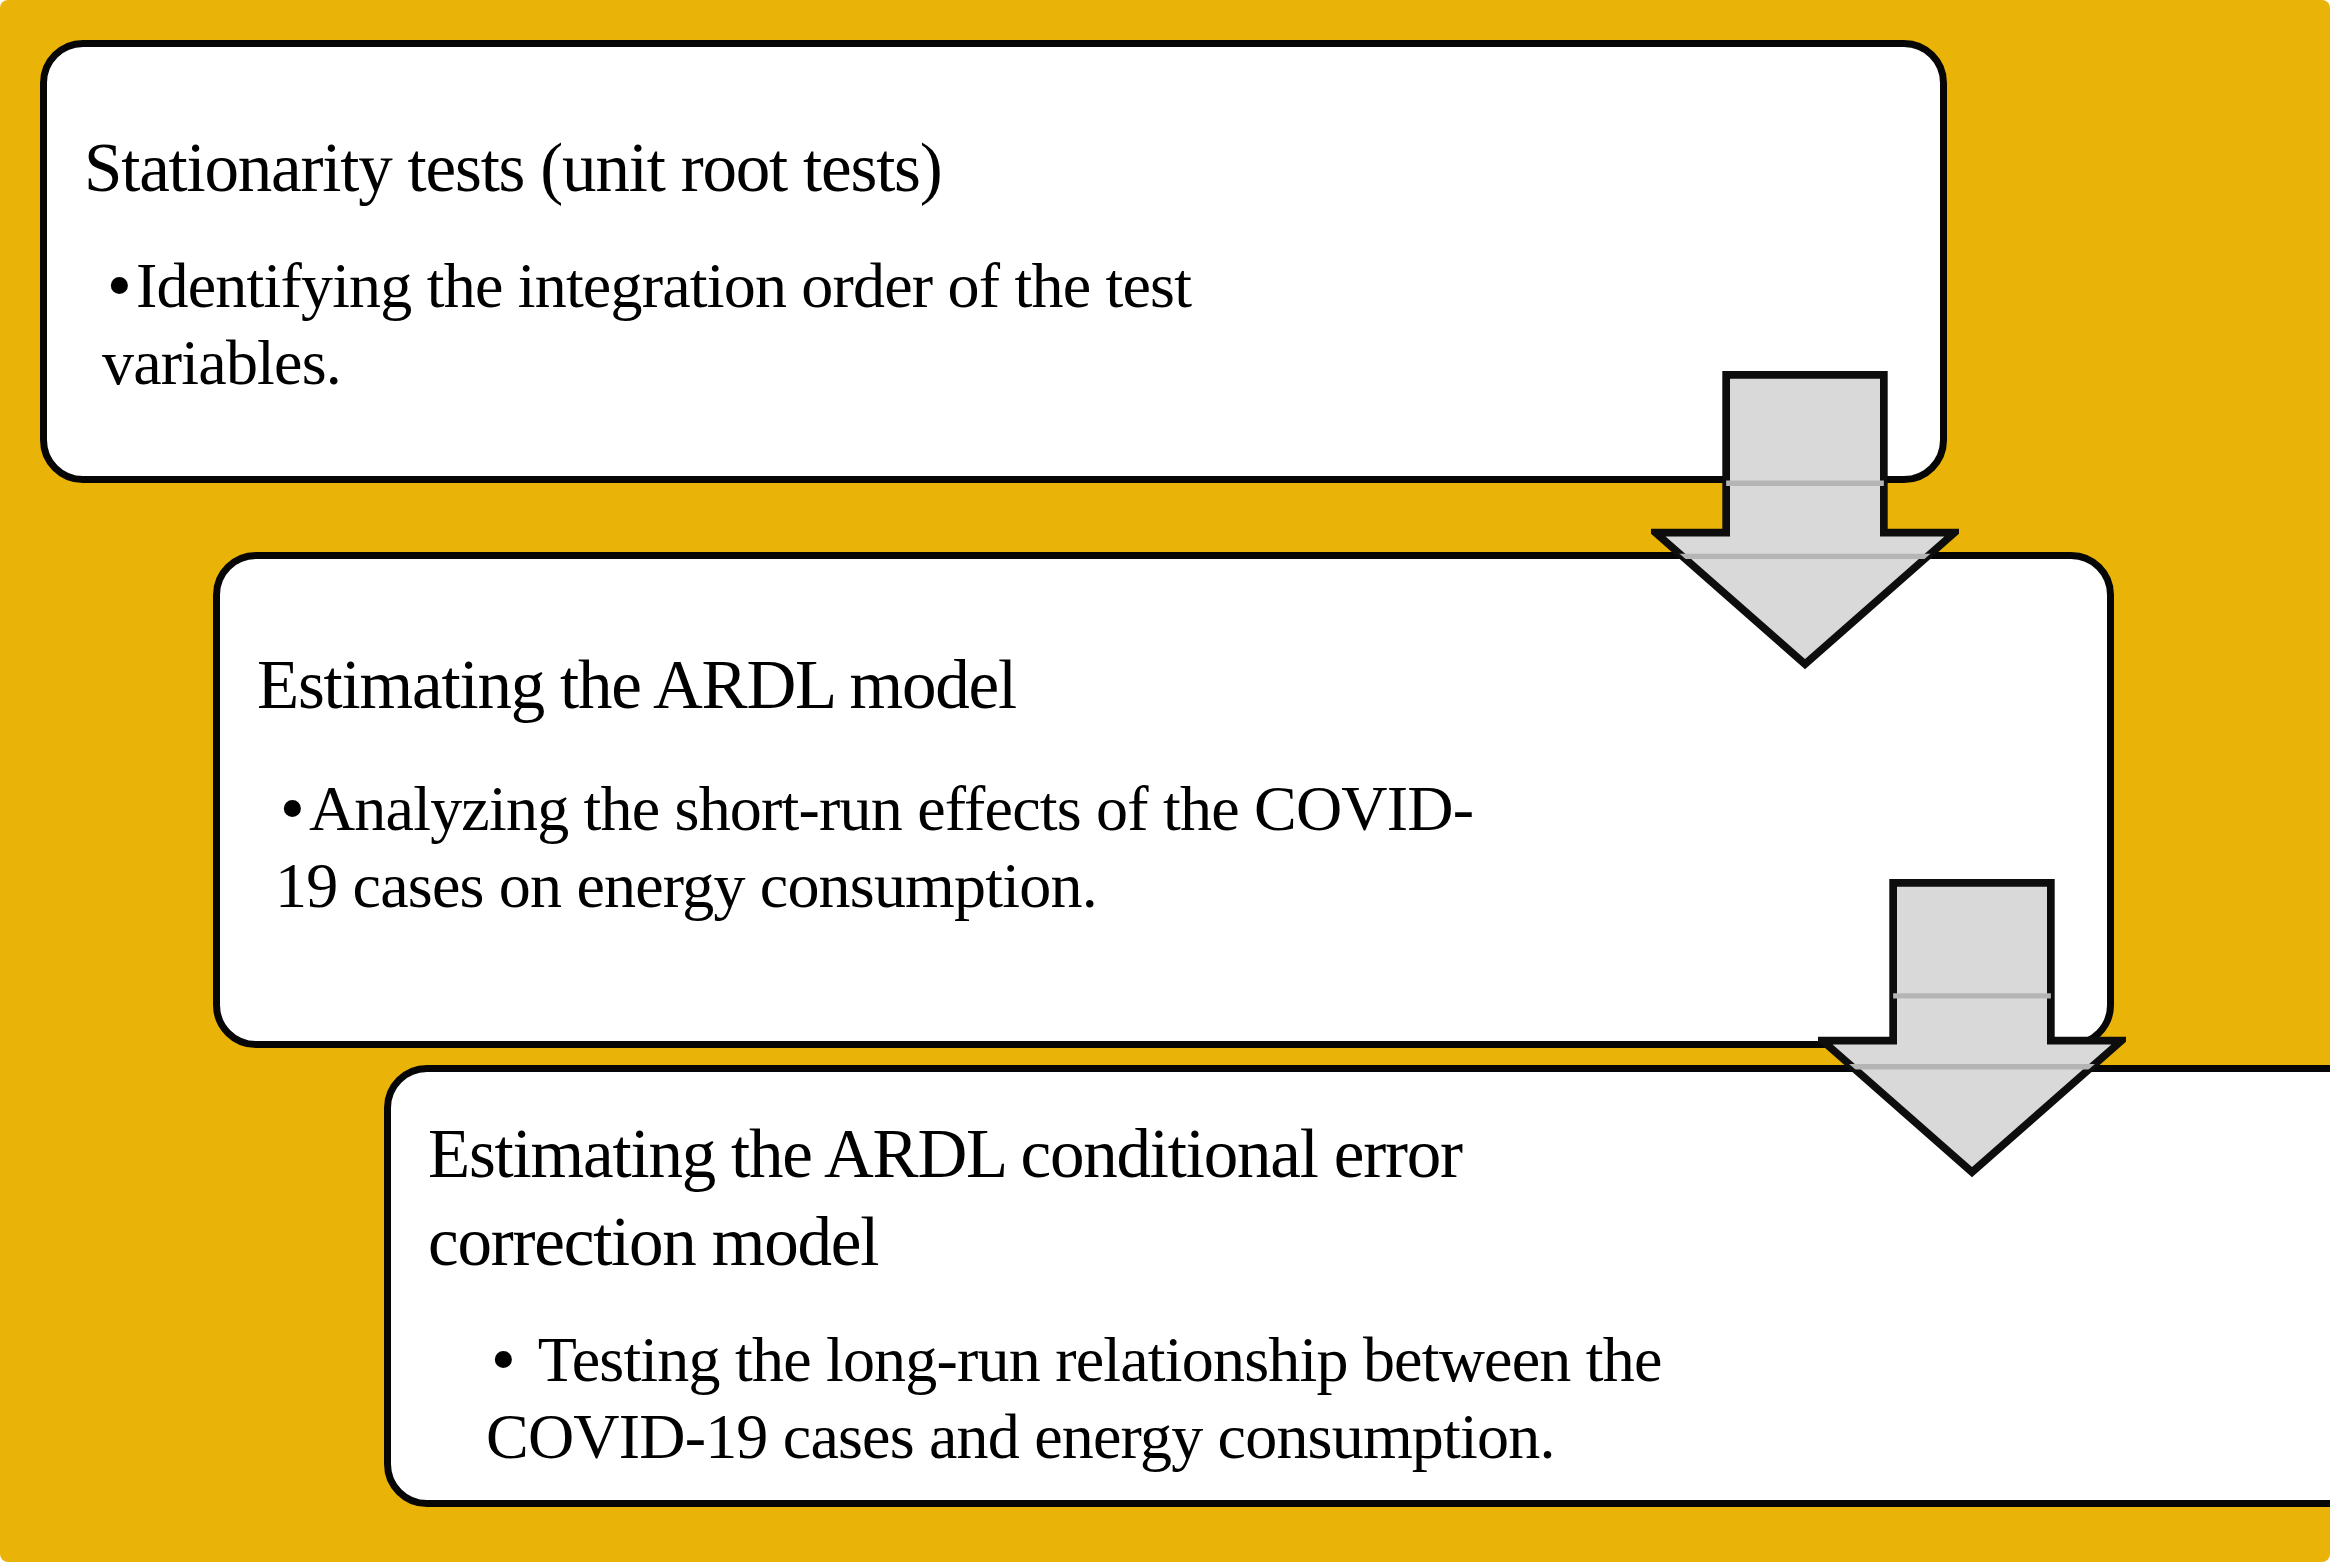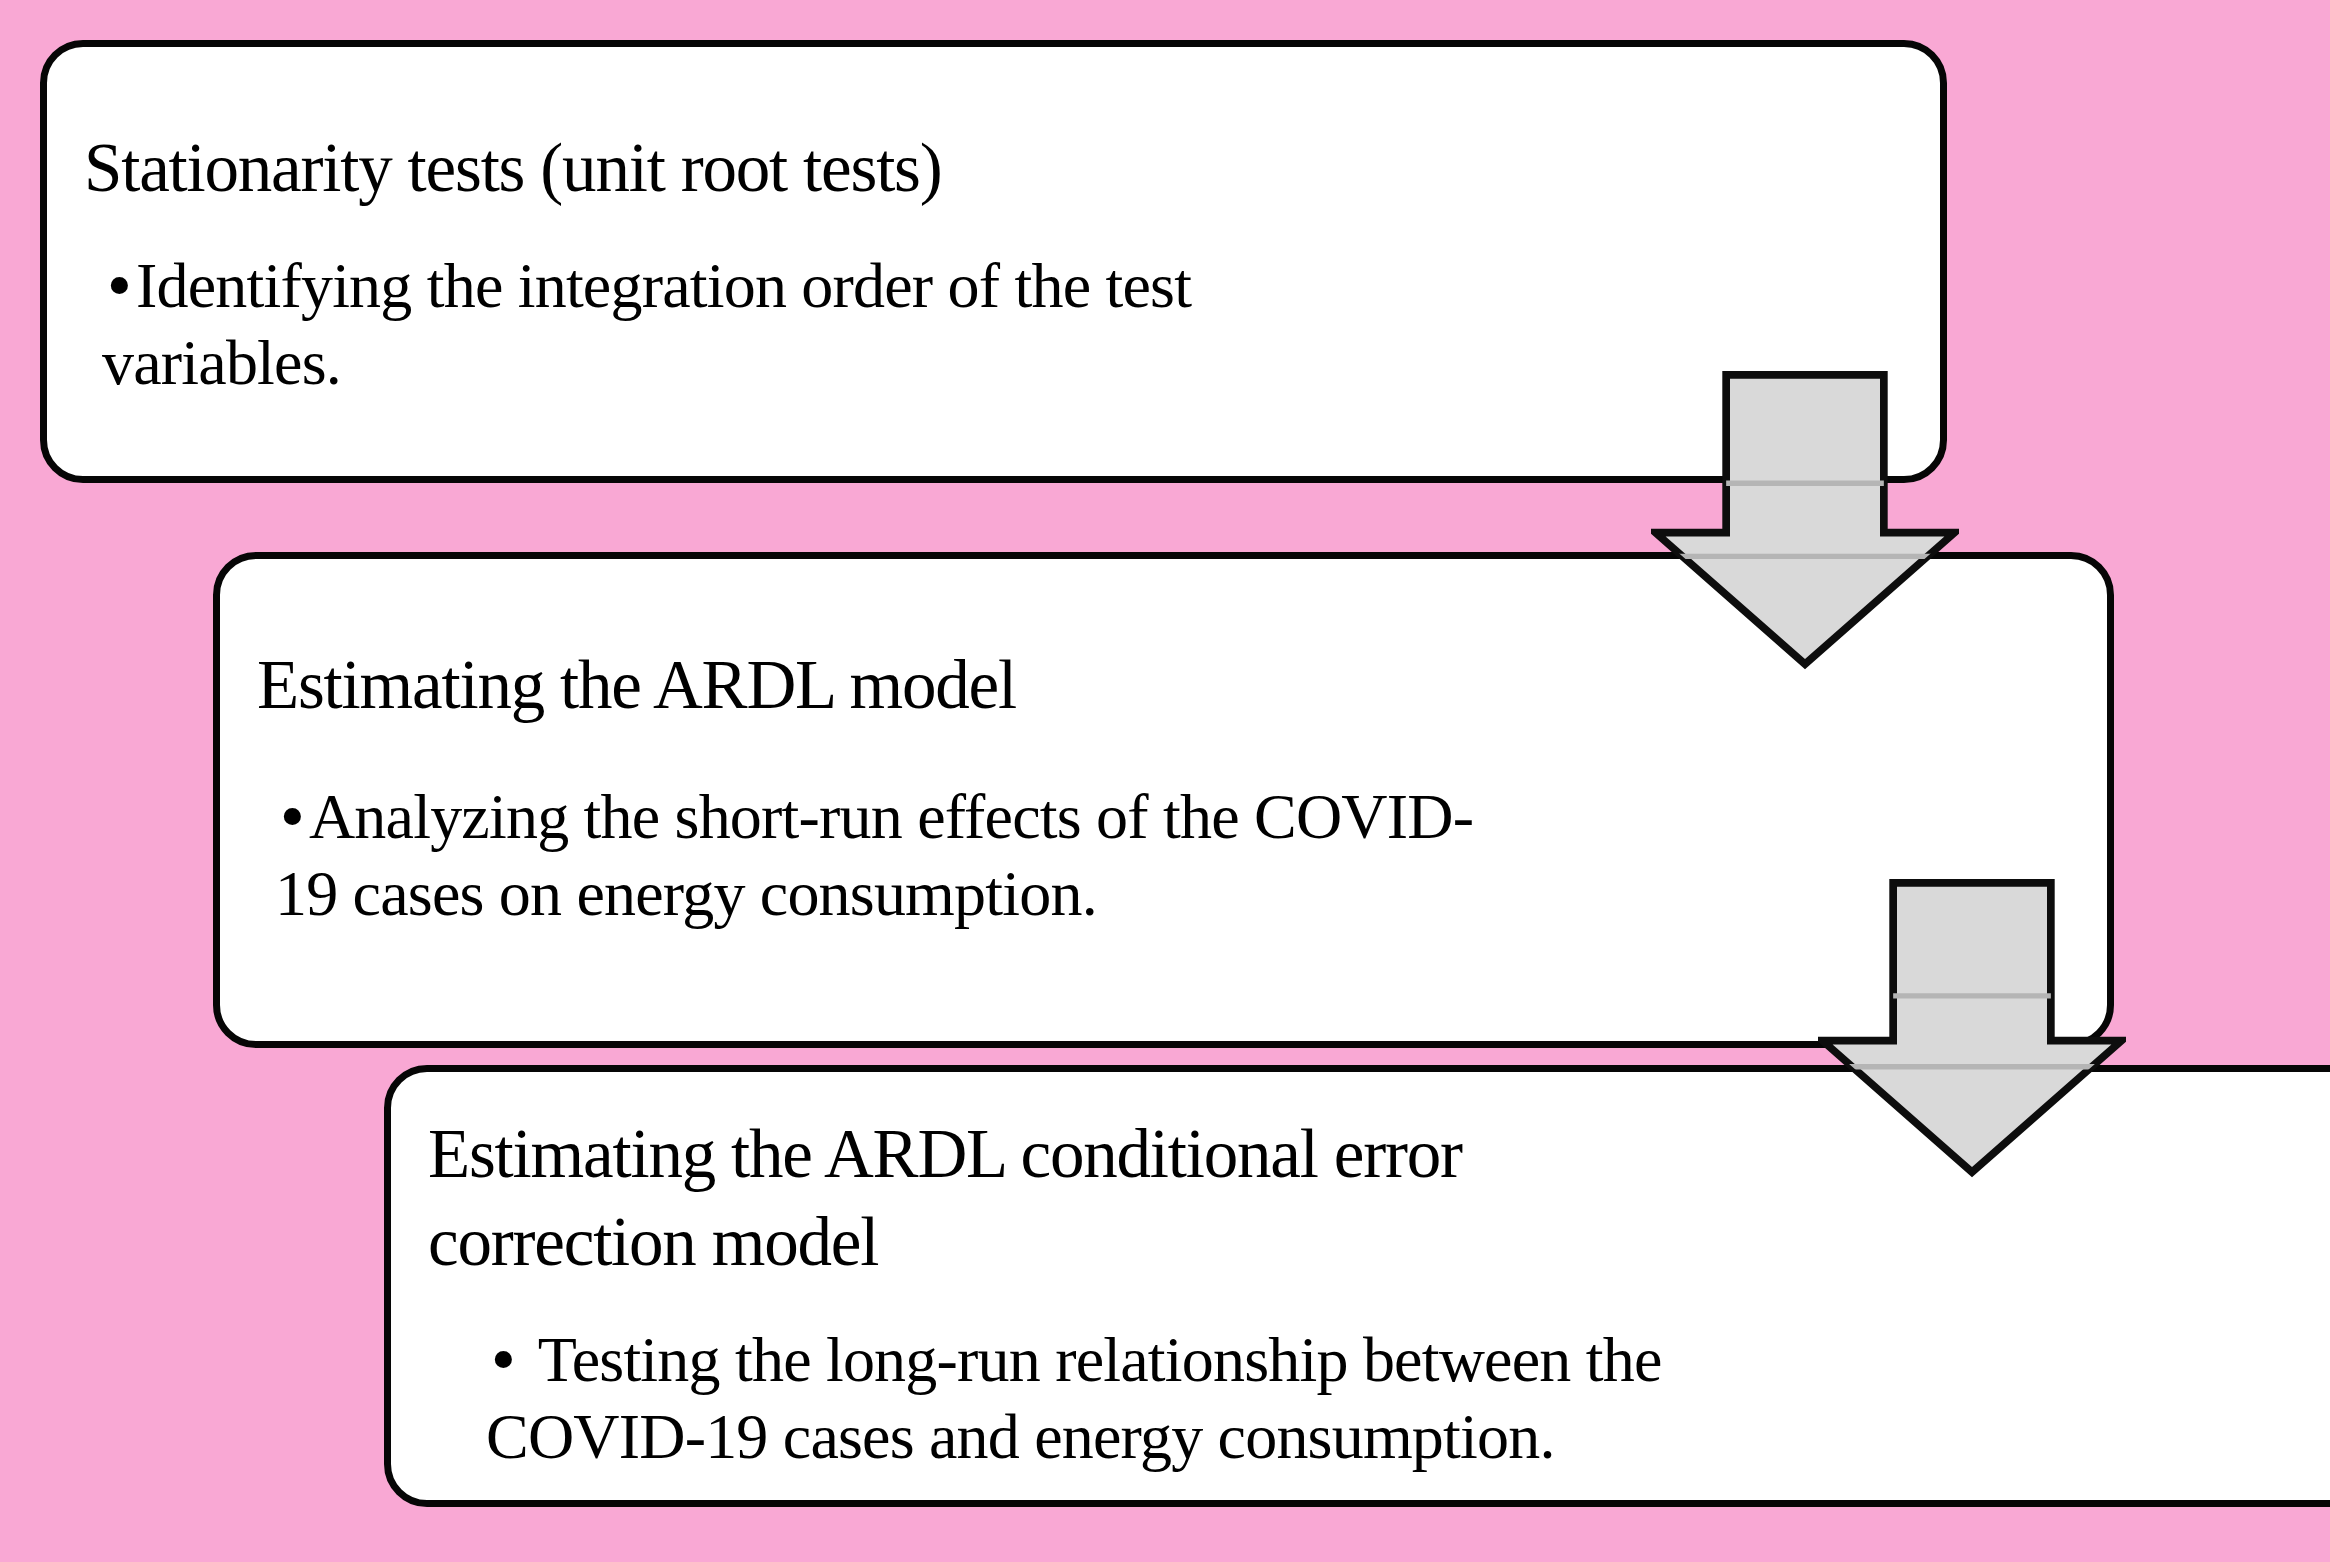--- a/index.html
+++ b/index.html
@@ -1,24 +1,25 @@
 <!DOCTYPE html>
 <html style="font-size:12.3px"><head>
 <meta charset="utf-8">
 <style>
   html, body { margin: 0; padding: 0; background: #ffffff; }
 
   .canvas {
     position: relative;
     width: 2330px;
     height: 1562px;
-    background: #f9a8d4;
+    background: #eab308;
     overflow: hidden;
     font-family: "Liberation Serif", serif;
     color: #000000;
+    border-radius: 8px;
   }
 
   
   .box {
     position: absolute;
     background: #ffffff;
     border: 7px solid #060606;
     border-radius: 43px;
     box-sizing: border-box;
     z-index: 1;
@@ -41,21 +42,21 @@
 
   .bullet {
     position: absolute;
     left: 55px;
     right: 46px;
     font-size: 64px;
     line-height: 1.2;
     letter-spacing: -0.8px;
   }
   .box-1 .bullet { top: 201px; }
-  .box-2 .bullet { top: 212px; margin-top: 8px; }
+  .box-2 .bullet { top: 212px; }
   .box-3 .bullet { top: 250px; margin-left: 40px; }
 
   .marker {
     font-family: "DejaVu Sans", sans-serif;
     font-size: 0.92em;
   }
   .btext { white-space: pre-line; }
 
   
   .arrow {

